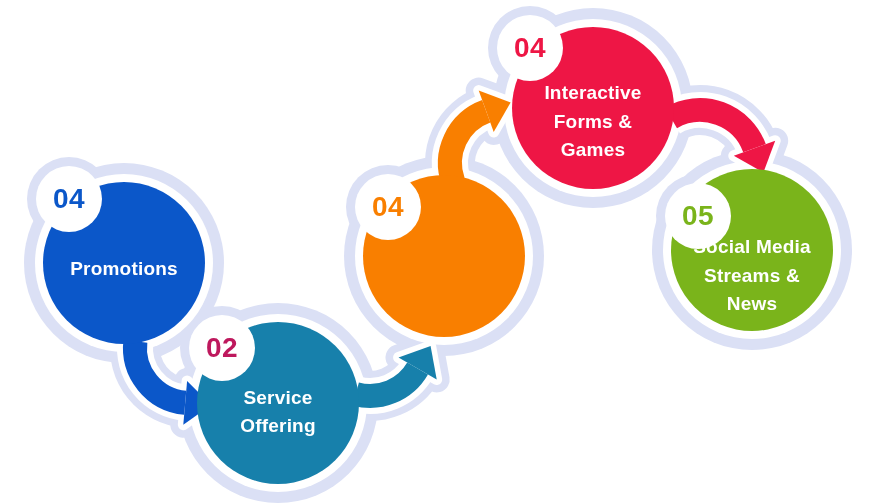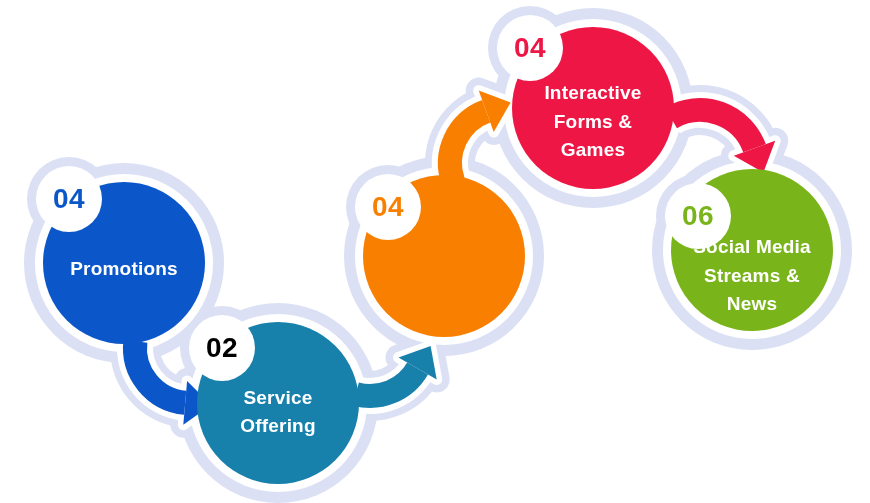--- a/index.html
+++ b/index.html
@@ -111,30 +111,30 @@
       <circle cx="444" cy="256" r="81" style="fill: rgb(249, 127, 0);"></circle>
       <circle cx="593" cy="108" r="81" style="fill: rgb(238, 22, 69);"></circle>
       <circle cx="752" cy="250" r="81" style="fill: rgb(122, 180, 27);"></circle>
     </g>
   </svg>
 
   <div class="badge" style="left:36px;top:166px;">
     <span class="badge-num" style="color: rgb(11, 87, 201);">04</span>
   </div>
   <div class="badge" style="left:189px;top:315px;">
-    <span class="badge-num" style="color: #000000;">02</span>
+    <span class="badge-num" style="color: #be185d;">02</span>
   </div>
   <div class="badge" style="left:355px;top:174px;">
     <span class="badge-num" style="color: rgb(249, 127, 0);">04</span>
   </div>
   <div class="badge" style="left:497px;top:15px;">
     <span class="badge-num" style="color: rgb(238, 22, 69);">04</span>
   </div>
   <div class="badge" style="left:665px;top:183px;">
-    <span class="badge-num" style="color: rgb(122, 180, 27);">06</span>
+    <span class="badge-num" style="color: rgb(122, 180, 27);">05</span>
   </div>
 
   <div class="step-label" style="left:49px;top:214px;">Promotions</div>
   <div class="step-label" style="left:203px;top:357px;">Service
 Offering</div>
   <div class="step-label" style="left:677px;top:221px;">Social Media
 Streams &amp;
 News</div>
   <div class="step-label" style="left:518px;top:67px;">Interactive
 Forms &amp;

